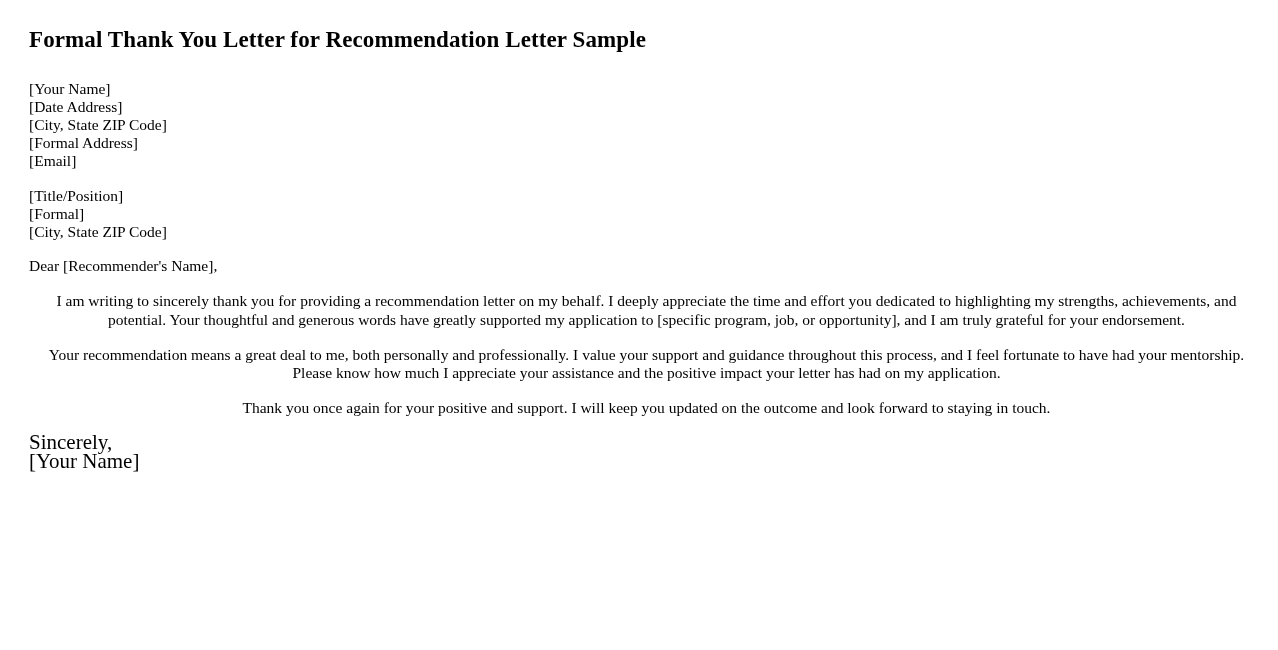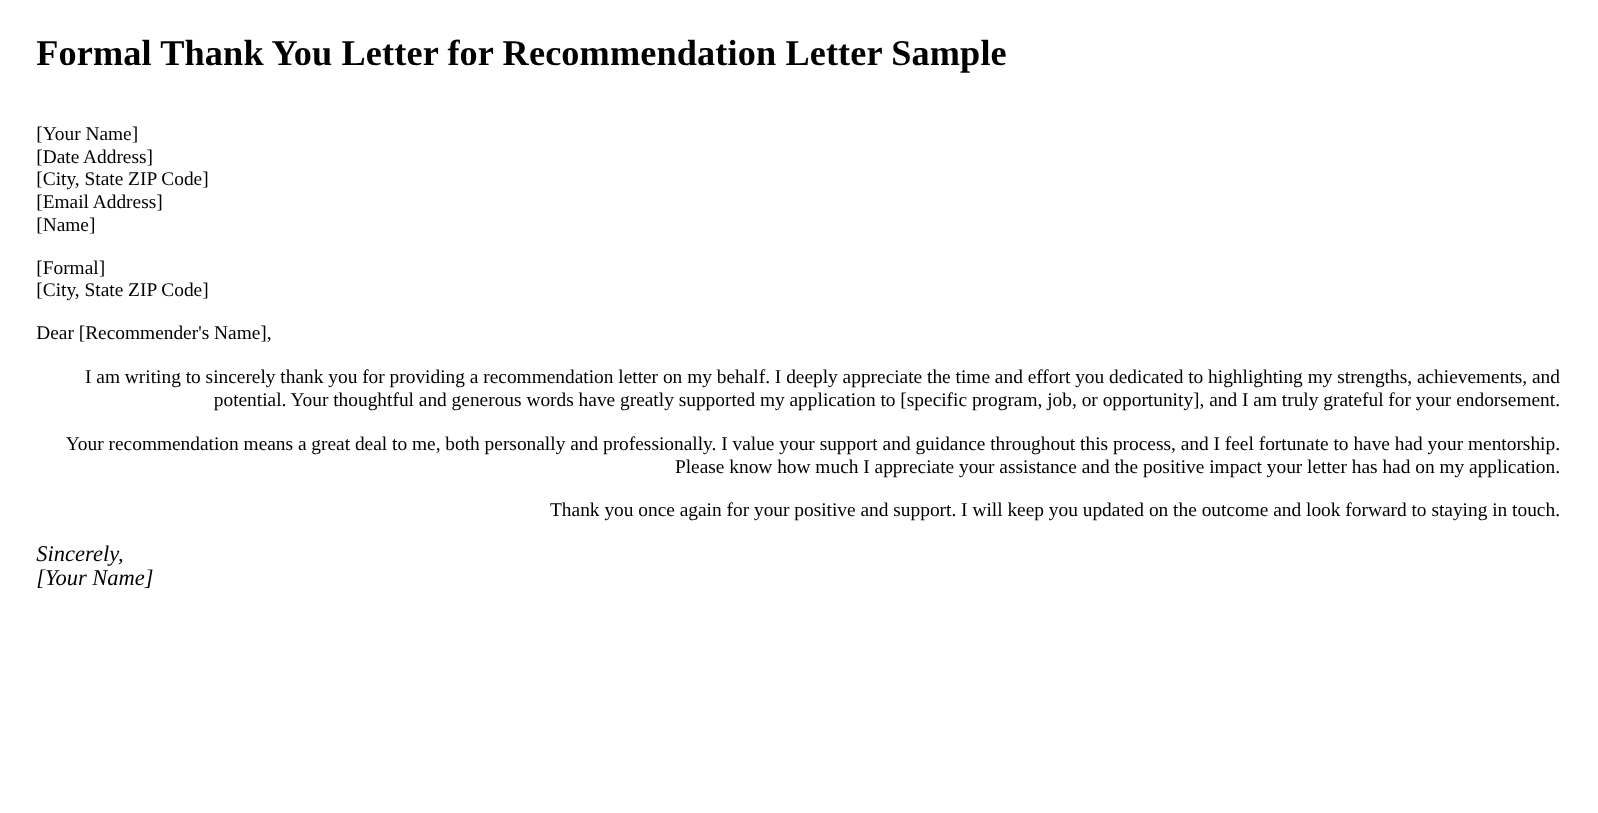--- a/index.html
+++ b/index.html
@@ -13,24 +13,24 @@
     font-family: "Liberation Serif", "DejaVu Serif", serif;
     color: #000000;
     overflow: hidden;
   }
   .page {
     padding: 26px 30px 0 29px;
     box-sizing: border-box;
     width: 1278px;
   }
   .doc-title {
-    font-size: 29px;
+    font-size: 23px;
     font-weight: bold;
     line-height: 1.2;
-    margin: 0 0 38px 0;
+    margin: 0 0 26px 0;
     letter-spacing: 0.1px;
   }
   .block {
     font-size: 15.5px;
     line-height: 18.2px;
     margin: 0 0 16px 0;
   }
   .block .line {
     display: block;
     white-space: pre-wrap;
@@ -38,48 +38,48 @@
   .salutation {
     font-size: 15.5px;
     line-height: 18.2px;
     margin: 0 0 17px 0;
   }
   .para {
     font-size: 15.5px;
     line-height: 18.6px;
     margin: 0 0 16px 16px;
     max-width: 1222px;
-    text-align: right;
+    text-align: center;
   }
   .closing {
-    font-size: 18px;
+    font-size: 21px;
     line-height: 18.2px;
     margin: 0;
-    font-style: italic;
   }
   .closing .line {
     display: block;
   }
 </style>
 </head>
 <body>
 
 <div class="page">
 
   <h1 class="doc-title">Formal Thank You Letter for Recommendation Letter Sample</h1>
 
   <div class="block">
     <span class="line">[Your Name]</span>
     <span class="line">[Date Address]</span>
     <span class="line">[City, State ZIP Code]</span>
-    <span class="line">[Email Address]</span>
-    <span class="line">[Name]</span>
+    <span class="line">[Formal Address]</span>
+    <span class="line">[Email]</span>
   </div>
 
   <div class="block">
+    <span class="line">[Title/Position]</span>
     <span class="line">[Formal]</span>
     <span class="line">[City, State ZIP Code]</span>
   </div>
 
   <p class="salutation">Dear [Recommender's Name],</p>
 
   <p class="para">I am writing to sincerely thank you for providing a recommendation letter on my behalf. I deeply appreciate the time and effort you dedicated to highlighting my strengths, achievements, and potential. Your thoughtful and generous words have greatly supported my application to [specific program, job, or opportunity], and I am truly grateful for your endorsement.</p>
   <p class="para">Your recommendation means a great deal to me, both personally and professionally. I value your support and guidance throughout this process, and I feel fortunate to have had your mentorship. Please know how much I appreciate your assistance and the positive impact your letter has had on my application.</p>
   <p class="para">Thank you once again for your positive and support. I will keep you updated on the outcome and look forward to staying in touch.</p>
 

